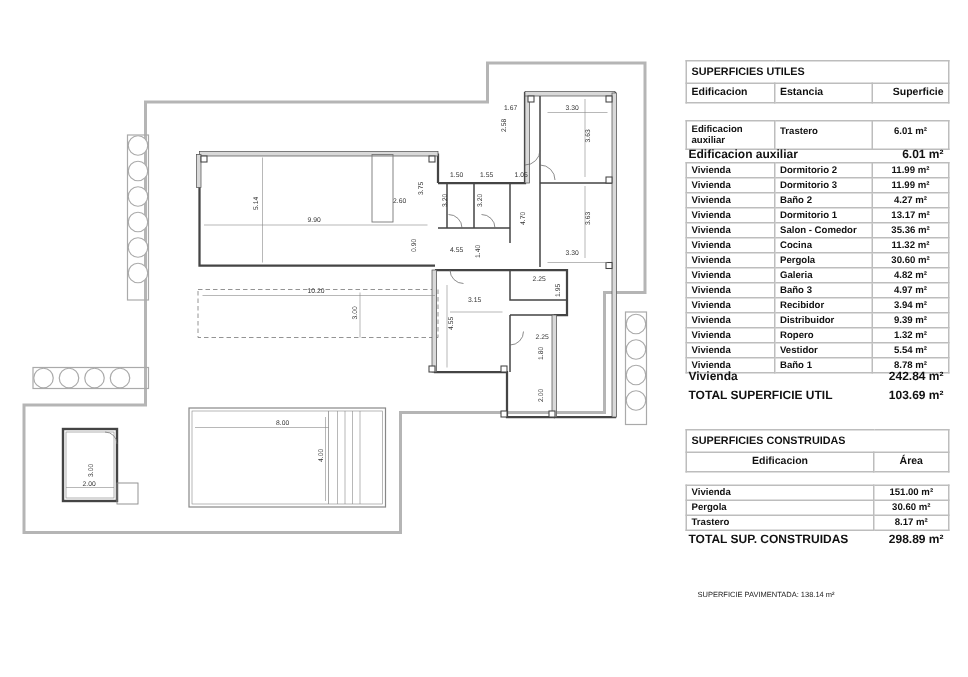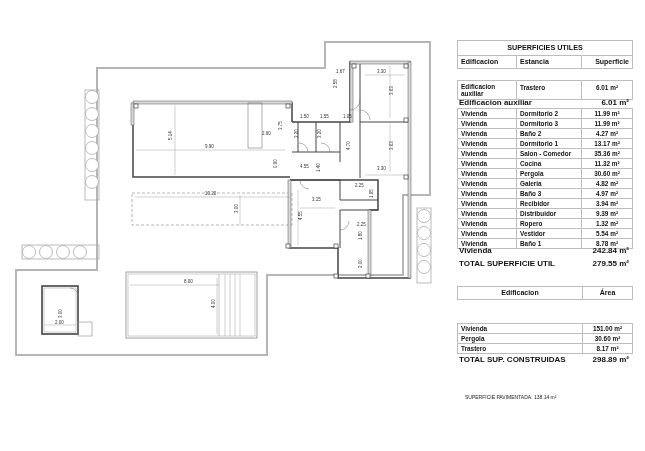--- a/index.html
+++ b/index.html
@@ -1,20 +1,20 @@
 <!DOCTYPE html>
 <html><head>
 <meta charset="utf-8">
 <style>
   html, body { margin:0; padding:0; background:#ffffff; }
   body { width:645px; height:451px; position:relative; overflow:hidden; font-family:"Liberation Sans", sans-serif; }
   #plan { position:absolute; left:0; top:0; width:445px; height:451px; }
   .tbl { position:absolute; border-collapse:collapse; font-family:"Liberation Sans", sans-serif; color:#111; }
   .tbl td { border:1px solid #bdbdbd; padding:0 3px; font-size:6.4px; font-weight:bold; height:9px; line-height:9px; white-space:nowrap; }
-  .tbl .title { text-align:center; font-size:7.2px; height:14px; line-height:14px; }
+  .tbl .title { font-size:7.2px; height:14px; line-height:14px; }
   .tbl .hdr td { font-size:7px; height:12px; line-height:12px; }
   .tbl .num { text-align:right; }
   .tbl .ctr { text-align:center; }
   .sumrow { position:absolute; font-weight:bold; color:#111; font-size:8px; white-space:nowrap; }
   .sumrow .lbl { position:absolute; left:0; }
   .sumrow .val { position:absolute; right:0; }
   .note { position:absolute; font-size:5px; color:#222; white-space:nowrap; }
   .dim { font-family:"Liberation Sans", sans-serif; font-size:4.5px; fill:#333; }
 </style>
 </head>
@@ -268,25 +268,28 @@
       </tr>
   </tbody>
 </table>
 
 <div class="sumrow" style="left:459px; top:246px; width:170px; height:10px;">
   <span class="lbl">Vivienda</span>
   <span class="val">242.84 m²</span>
 </div>
 <div class="sumrow" style="left:459px; top:259px; width:170px; height:10px;">
   <span class="lbl">TOTAL SUPERFICIE UTIL</span>
-  <span class="val">279.55 m²</span>
+  <span class="val">103.69 m²</span>
 </div>
 
 <table class="tbl" style="left:457px; top:286px; width:176px;">
   <tbody>
+      <tr>
+        <td colspan="2" class="title">SUPERFICIES CONSTRUIDAS</td>
+      </tr>
   <tr class="hdr">
     <td class="ctr" style="width:118px">Edificacion</td>
     <td class="ctr">Área</td>
   </tr>
 </tbody>
   </table>
 
 <table class="tbl" style="left:457px; top:323px; width:176px;">
   <tbody>
       <tr>

